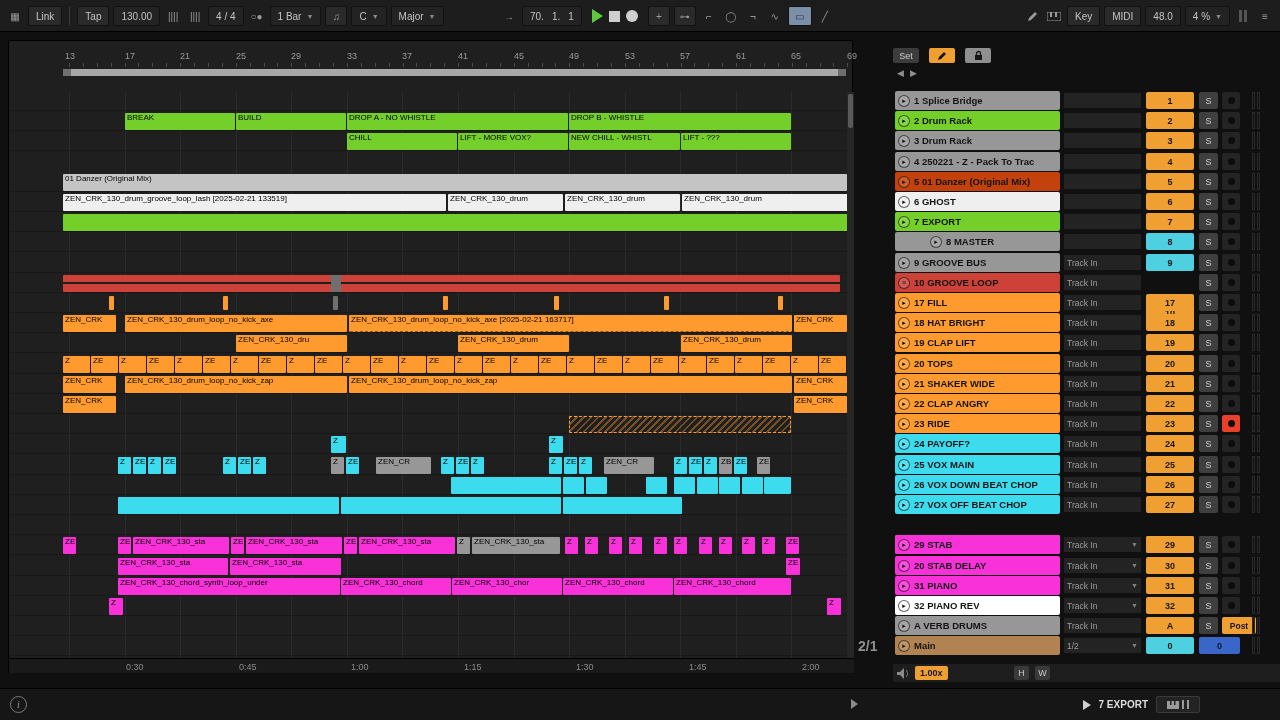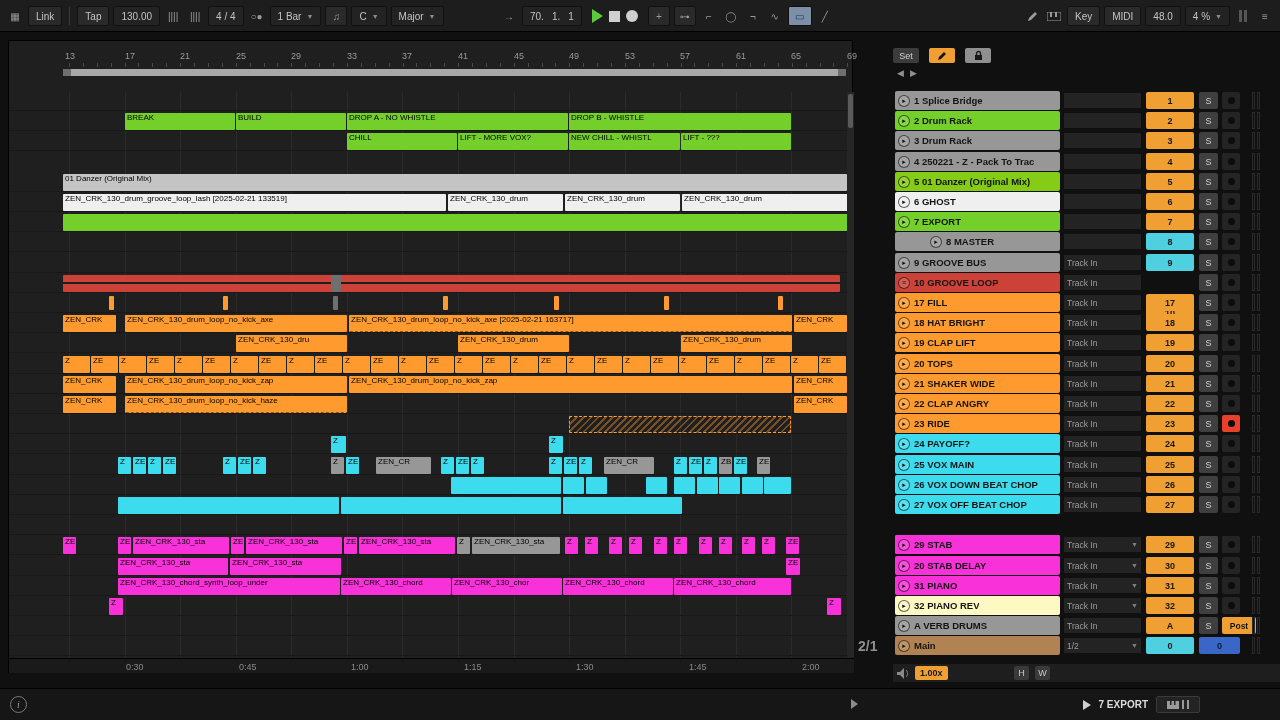--- a/index.html
+++ b/index.html
@@ -388,23 +388,20 @@
             <span>ZEN_CRK_130_drum_loop_no_kick_zap</span>
           </div>
           <div class="clip" style="left: 785px; width: 53px; background: rgb(255, 155, 46);">
             <span>ZEN_CRK</span>
           </div>
         </div>
         <div class="arr-row" style="top: 303px; height: 19px;">
           <div class="clip" style="left: 54px; width: 53px; background: rgb(255, 155, 46);">
             <span>ZEN_CRK</span>
           </div>
-          <div class="clip hatch" style="left: 116px; width: 222px; background: rgb(255, 155, 46);">
-            <span>ZEN_CRK_130_drum_loop_no_kick_haze</span>
-          </div>
           <div class="clip" style="left: 785px; width: 53px; background: rgb(255, 155, 46);">
             <span>ZEN_CRK</span>
           </div>
         </div>
         <div class="arr-row" style="top: 323px; height: 19px;">
           <div class="clip ghost" style="left: 560px; width: 222px; border-color: rgb(255, 155, 46);"></div>
         </div>
         <div class="arr-row" style="top: 343px; height: 19px;">
           <div class="clip" style="left: 322px; width: 15px; background: rgb(60, 220, 238);">
             <span>Z</span>
@@ -696,21 +693,21 @@
           </div>
           <div class="badge" style="background: rgb(240, 160, 50);">4</div>
           <div class="sbtn">S</div>
           <div class="act"></div>
           <div class="meter">
             <i></i>
             <i></i>
           </div>
         </div>
         <div class="trk" style="top: 81px;">
-          <div class="chip" style="background: #84cc16;">
+          <div class="chip" style="background: #c2410c;">
             <i class="arm">▸</i>
             <span class="nm">5 01 Danzer (Original Mix)</span>
           </div>
           <div class="inp">
             <span></span>
           </div>
           <div class="badge" style="background: rgb(240, 160, 50);">5</div>
           <div class="sbtn">S</div>
           <div class="act"></div>
           <div class="meter">
@@ -1035,21 +1032,21 @@
           </div>
           <div class="badge" style="background: rgb(240, 160, 50);">31</div>
           <div class="sbtn">S</div>
           <div class="act"></div>
           <div class="meter">
             <i></i>
             <i></i>
           </div>
         </div>
         <div class="trk" style="top: 505px;">
-          <div class="chip" style="background: #fef9c3;">
+          <div class="chip" style="background: #ffffff;">
             <i class="arm">▸</i>
             <span class="nm">32 PIANO REV</span>
           </div>
           <div class="inp">
             <span>Track In</span>
             <span class="dd">▼</span>
           </div>
           <div class="badge" style="background: rgb(240, 160, 50);">32</div>
           <div class="sbtn">S</div>
           <div class="act"></div>

